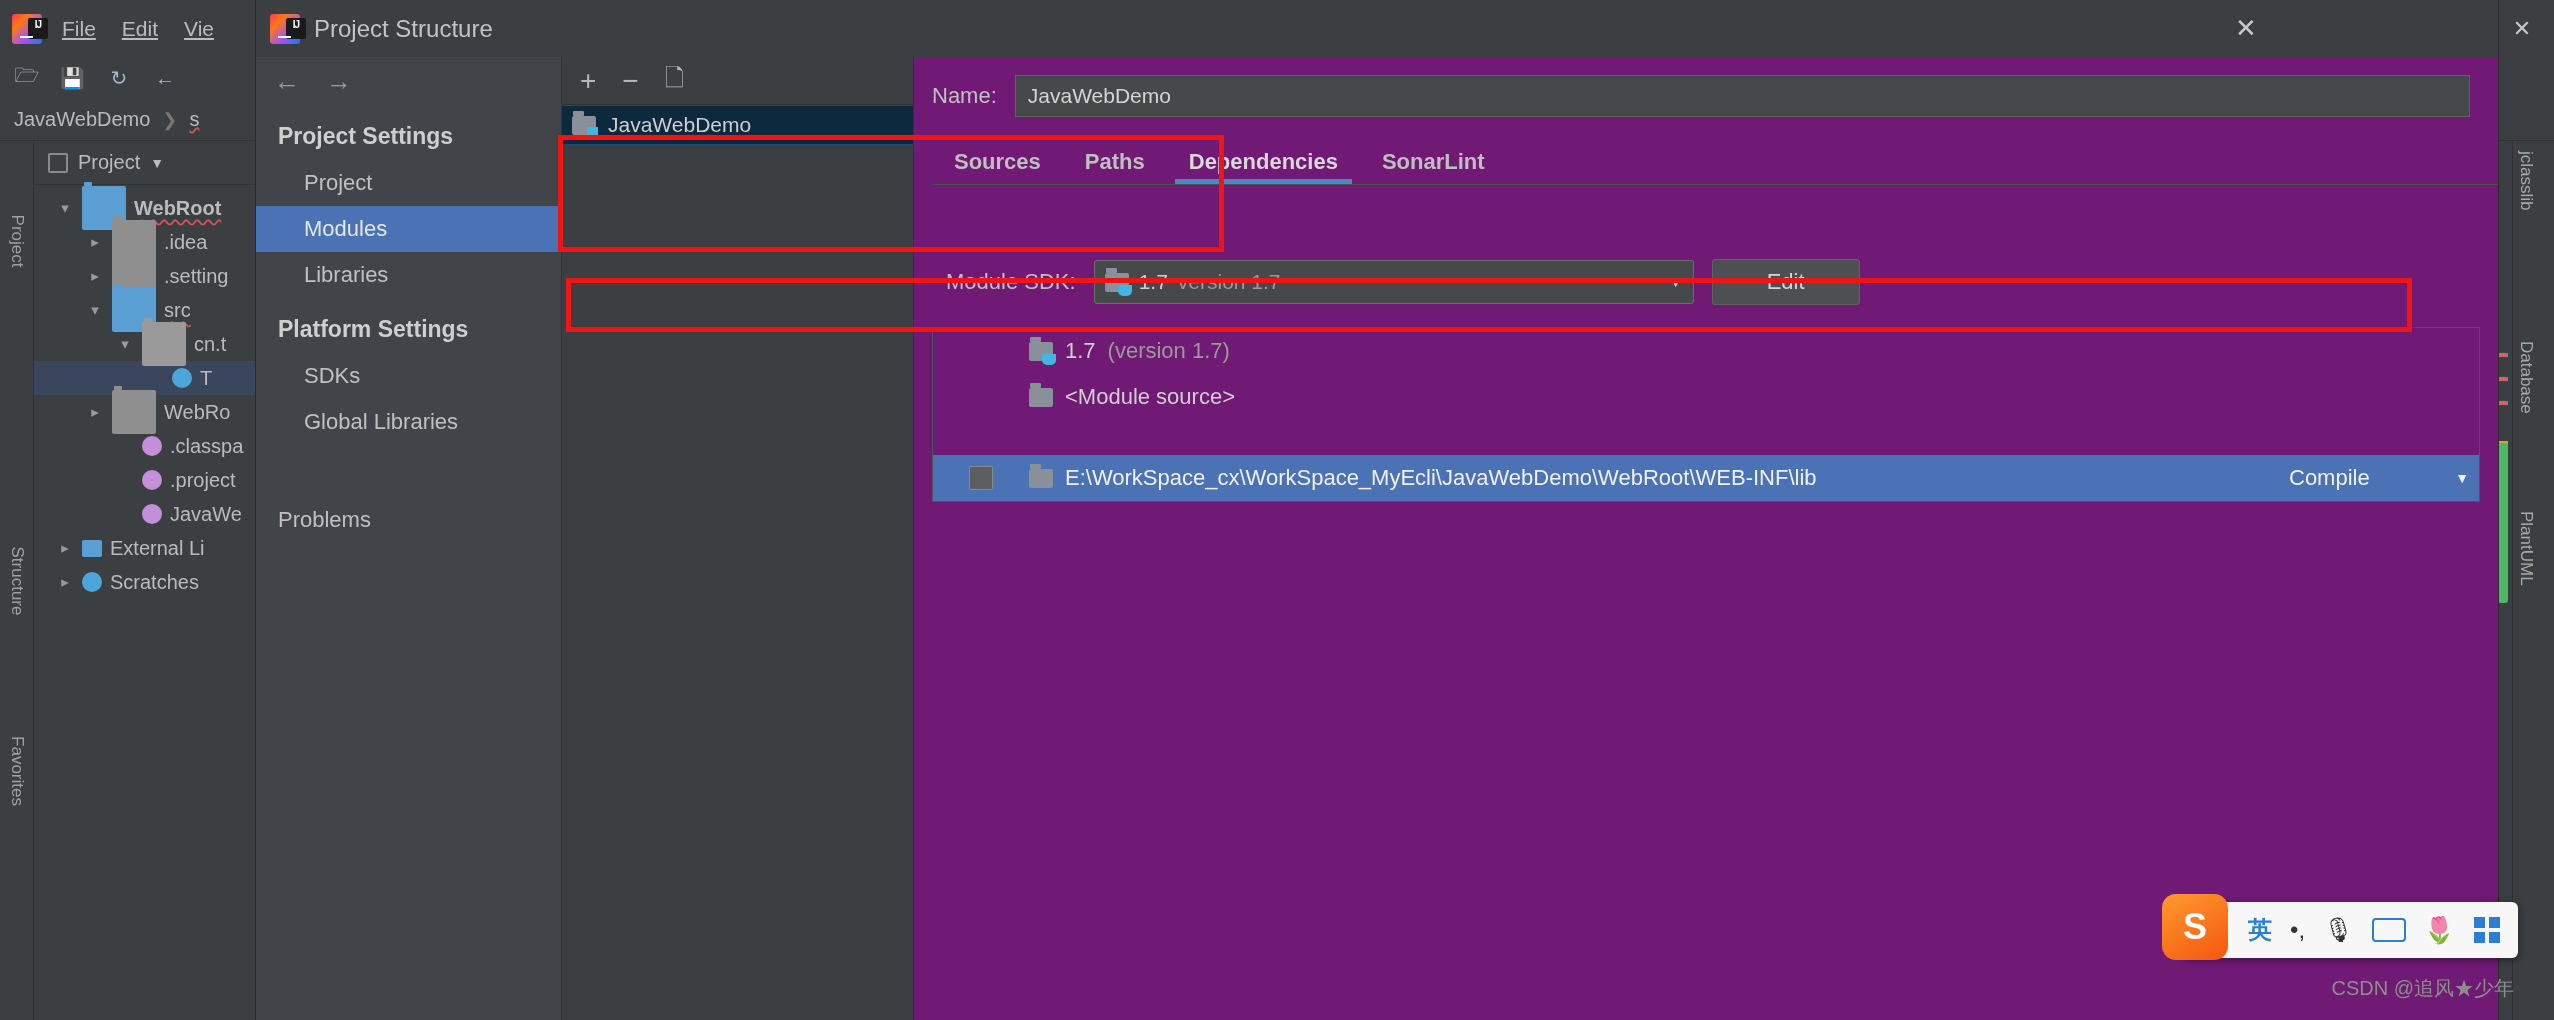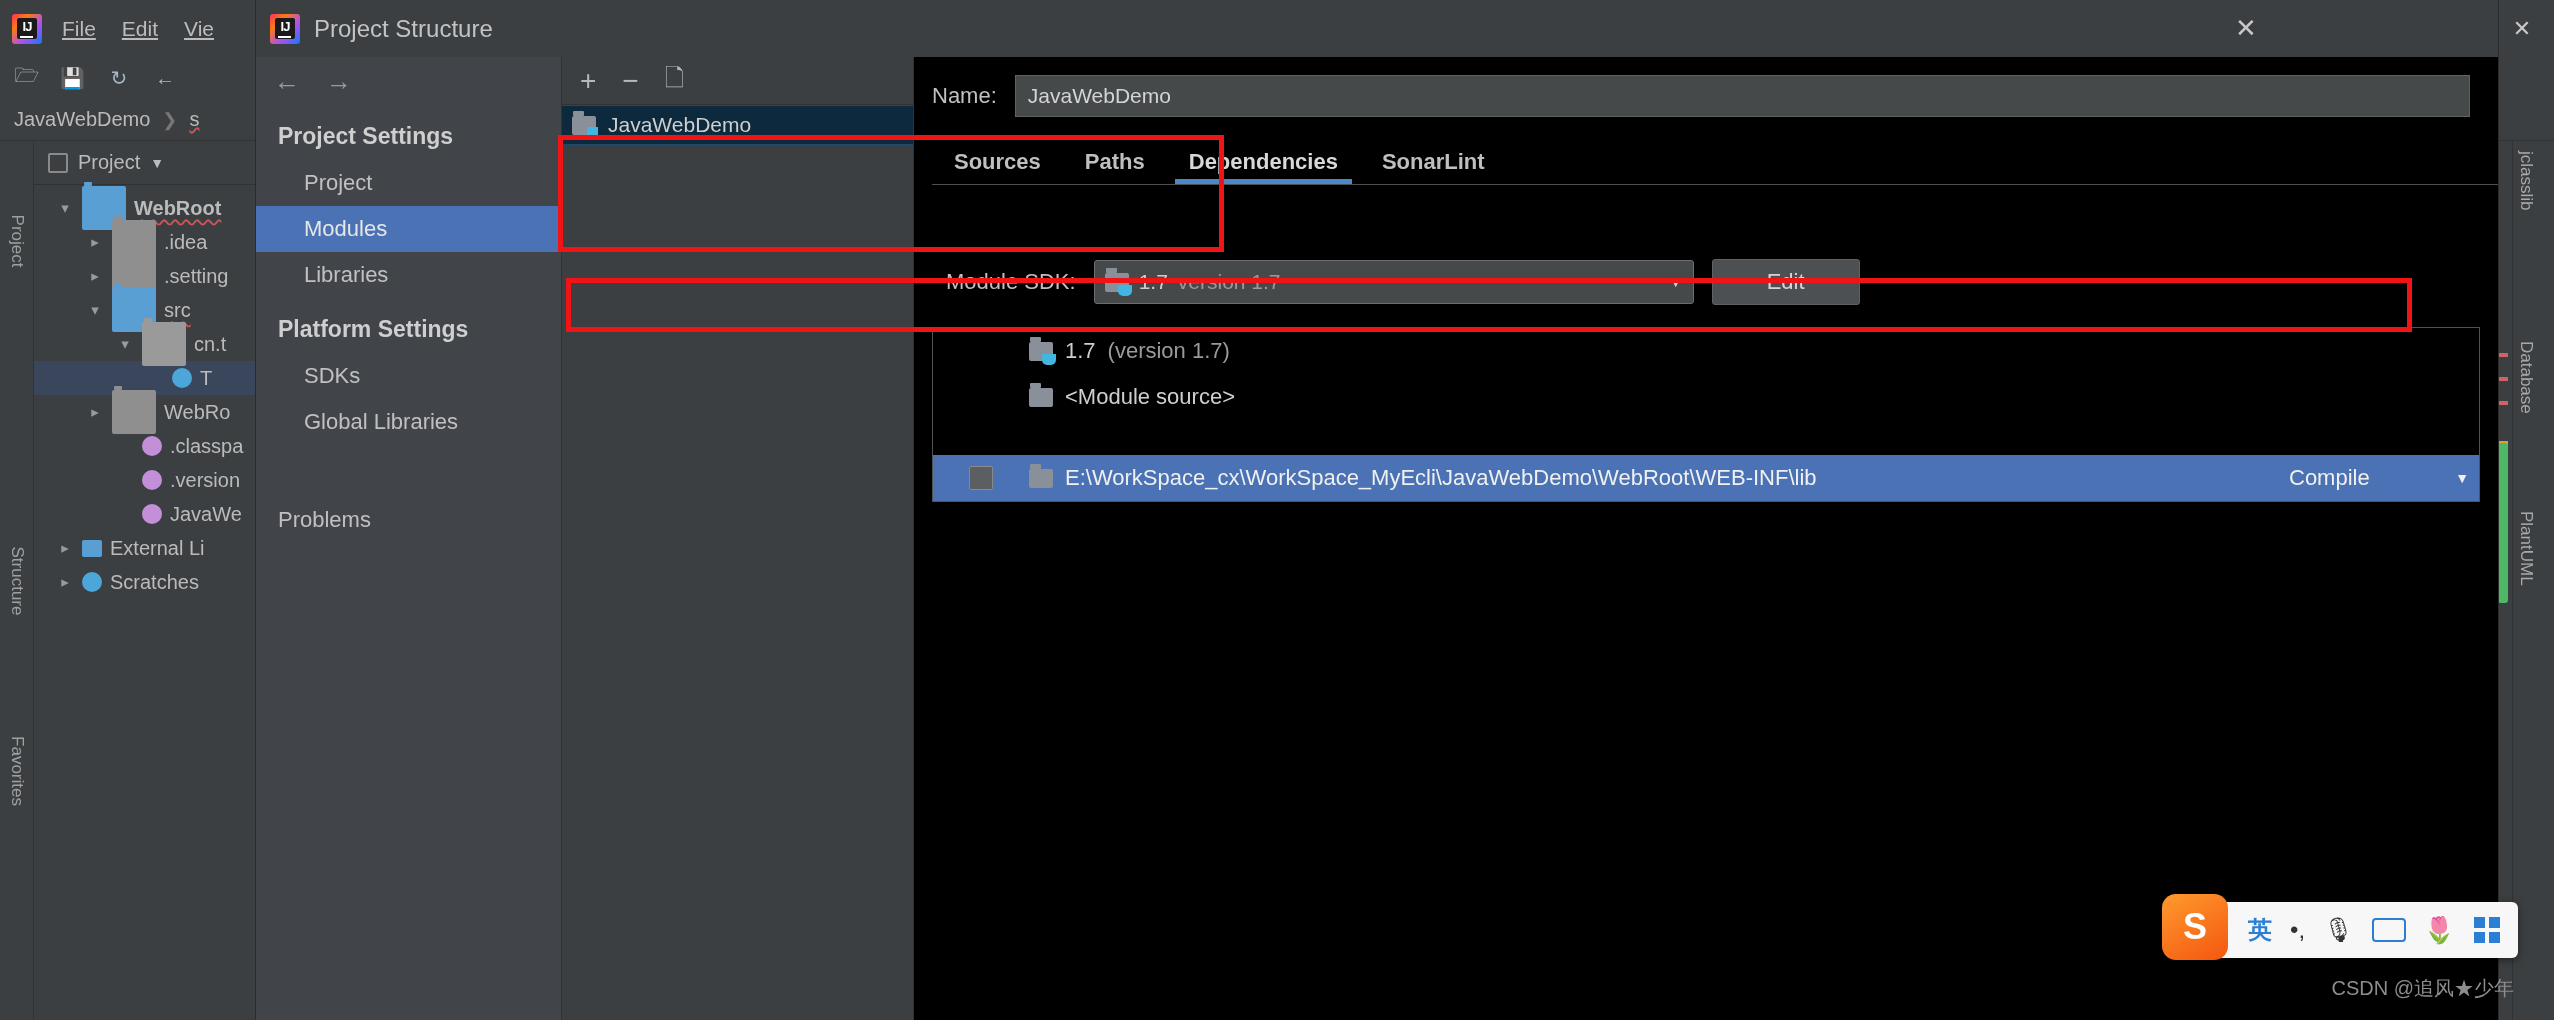--- a/index.html
+++ b/index.html
@@ -8,22 +8,22 @@
   body { position:relative; }
 
   
   .ide { position:absolute; inset:0; background:#3c3f41; color:#bbbbbb; }
 
   .ide-titlebar { position:absolute; left:0; top:0; width:2554px; height:57px;
     background:#3c3f41; display:flex; align-items:center; }
   .ij-logo { width:30px; height:30px; margin-left:12px; position:relative; flex:none; }
   .ij-logo .sq { position:absolute; inset:0; border-radius:3px;
     background:linear-gradient(135deg,#fe315d 0%,#f97a12 28%,#b24ef0 62%,#087cfa 100%); }
-  .ij-logo .inner { position:absolute; left:5px; top:4px; width:20px; height:21px;
-    background:#1a1a1a; border-radius:2px; color:#fff; font-size:13px; font-weight:bold;
+  .ij-logo .inner { position:absolute; left:16px; top:4px; width:20px; height:21px;
+    background:#1a1a1a; border-radius:2px; color:#fff; font-size:10px; font-weight:bold;
     display:flex; align-items:flex-start; justify-content:center; padding-top:1px; letter-spacing:-1px;}
   .ij-logo .ul { position:absolute; left:8px; bottom:6px; width:13px; height:2px; background:#fff;}
 
   .menubar { display:flex; align-items:center; gap:26px; margin-left:20px; font-size:21px; color:#bcbcbc;}
   .menubar span { cursor:default; }
   .menubar u { text-decoration:underline; }
 
   .win-ctrl { position:absolute; right:0; top:0; height:57px; display:flex; align-items:center; }
   .win-ctrl div { width:64px; height:57px; display:flex; align-items:center; justify-content:center;
     font-size:22px; color:#c8c8c8; }
@@ -97,21 +97,21 @@
   .mod-toolbar { height:48px; display:flex; align-items:center; gap:26px; padding-left:18px;
     font-size:28px; color:#b8b8b8; border-bottom:1px solid #323232; }
   .mod-item { height:40px; display:flex; align-items:center; gap:12px; padding-left:10px;
     font-size:21px; color:#cfcfcf; }
   .mod-item.sel { background:#0d293e; border-top:1px solid #1d4a6e; border-bottom:1px solid #1d4a6e; }
   .mico { width:24px; height:19px; position:relative; flex:none; }
   .mico .body { position:absolute; inset:0; background:#8a9099; border-radius:2px; }
   .mico .tab2 { position:absolute; left:1px; top:-5px; width:11px; height:5px; background:#8a9099; border-radius:1px;}
   .mico .badge { position:absolute; right:-2px; bottom:-3px; width:11px; height:11px; background:#40b6e0;}
 
-  .detail-col { flex:1; background:#000000; position:relative; }
+  .detail-col { flex:1; background:#701a75; position:relative; }
   .name-row { display:flex; align-items:center; gap:18px; padding:18px 28px 0 18px; }
   .name-lab { font-size:22px; color:#c0c0c0; }
   .name-input { flex:1; height:42px; background:#45494a; border:1px solid #5e6263; color:#d4d4d4;
     font-size:21px; padding:0 12px; display:flex; align-items:center; font-family:"Liberation Sans",sans-serif;}
 
   .tabs { display:flex; align-items:flex-end; gap:0; margin:22px 0 0 18px; height:46px;
     border-bottom:1px solid #4b4f51;font-weight:bold; }
   .tab { padding:0 22px; height:44px; display:flex; align-items:center; font-size:22px; color:#bfbfbf;
     position:relative; }
   .tab.active { color:#d8d8d8; }
@@ -253,21 +253,21 @@
         <span>WebRo</span>
       </div>
       <div class="trow" style="padding-left:82px;">
         <span class="twist"></span>
         <span class="dotico" style="background:#c28fd8;"></span>
         <span>.classpa</span>
       </div>
       <div class="trow" style="padding-left:82px;">
         <span class="twist"></span>
         <span class="dotico" style="background:#c28fd8;"></span>
-        <span>.version</span>
+        <span>.project</span>
       </div>
       <div class="trow" style="padding-left:82px;">
         <span class="twist"></span>
         <span class="dotico" style="background:#c28fd8;"></span>
         <span>JavaWe</span>
       </div>
       <div class="trow" style="padding-left:22px;">
         <span class="twist">▸</span>
         <span class="fico" style="background:#5a9fd4;"></span>
         <span>External Li</span>

